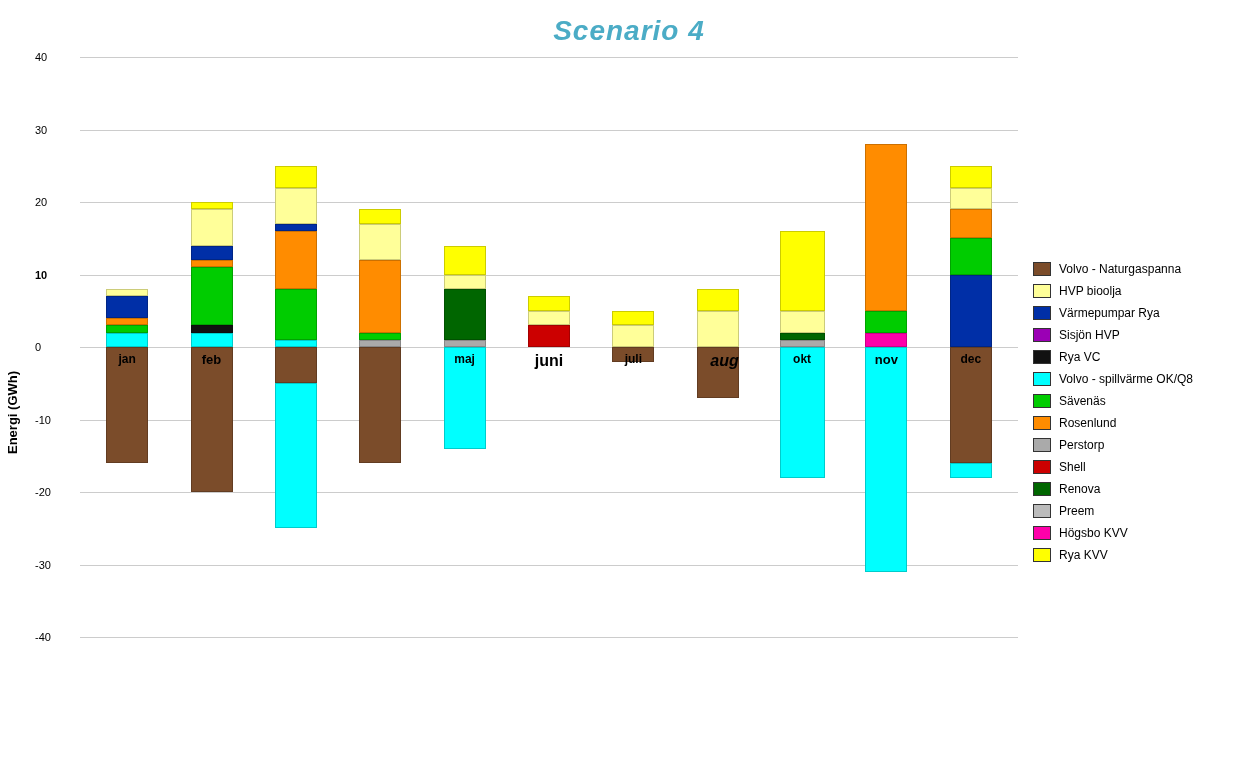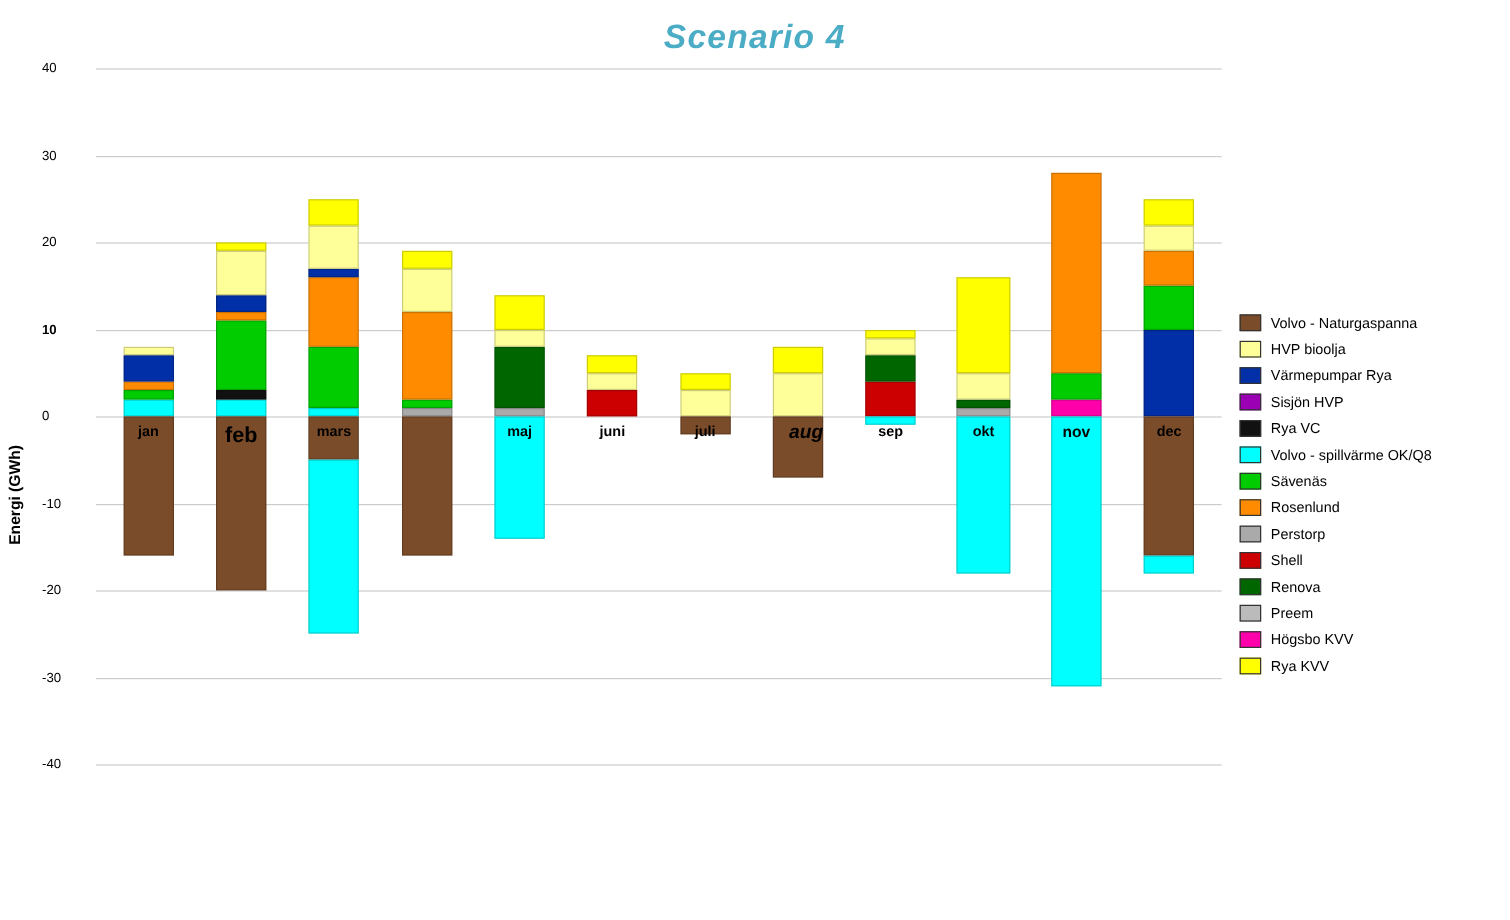--- a/index.html
+++ b/index.html
@@ -160,34 +160,33 @@
             <div class="bar-group">
               <div style="position: relative; width: 42px; height: 580px;">
                 <div class="bar-segment" style="height: 14.5px; top: 275.5px; background: rgb(0, 255, 255); border: 1px solid rgba(0, 0, 0, 0.2);"></div>
                 <div class="bar-segment" style="height: 7.25px; top: 268.25px; background: rgb(17, 17, 17); border: 1px solid rgba(0, 0, 0, 0.2);"></div>
                 <div class="bar-segment" style="height: 58px; top: 210.25px; background: rgb(0, 204, 0); border: 1px solid rgba(0, 0, 0, 0.2);"></div>
                 <div class="bar-segment" style="height: 7.25px; top: 203px; background: rgb(255, 140, 0); border: 1px solid rgba(0, 0, 0, 0.2);"></div>
                 <div class="bar-segment" style="height: 14.5px; top: 188.5px; background: rgb(0, 47, 167); border: 1px solid rgba(0, 0, 0, 0.2);"></div>
                 <div class="bar-segment" style="height: 36.25px; top: 152.25px; background: rgb(255, 255, 153); border: 1px solid rgba(0, 0, 0, 0.2);"></div>
                 <div class="bar-segment" style="height: 7.25px; top: 145px; background: rgb(255, 255, 0); border: 1px solid rgba(0, 0, 0, 0.2);"></div>
                 <div class="bar-segment" style="height: 145px; top: 290px; background: rgb(123, 76, 42); border: 1px solid rgba(0, 0, 0, 0.2);"></div>
-                <div class="bar-label" style="position: absolute; top: 295px; left: 0px; width: 100%; text-align: center; font-size: 18px; font-weight: bold;">feb</div>
+                <div class="bar-label" style="position: absolute; top: 295px; left: 0px; width: 100%; text-align: center; font-size: 13px; font-weight: bold;">feb</div>
               </div>
             </div>
             <div class="bar-group">
               <div style="position: relative; width: 42px; height: 580px;">
                 <div class="bar-segment" style="height: 7.25px; top: 282.75px; background: rgb(0, 255, 255); border: 1px solid rgba(0, 0, 0, 0.2);"></div>
                 <div class="bar-segment" style="height: 50.75px; top: 232px; background: rgb(0, 204, 0); border: 1px solid rgba(0, 0, 0, 0.2);"></div>
                 <div class="bar-segment" style="height: 58px; top: 174px; background: rgb(255, 140, 0); border: 1px solid rgba(0, 0, 0, 0.2);"></div>
                 <div class="bar-segment" style="height: 7.25px; top: 166.75px; background: rgb(0, 47, 167); border: 1px solid rgba(0, 0, 0, 0.2);"></div>
                 <div class="bar-segment" style="height: 36.25px; top: 130.5px; background: rgb(255, 255, 153); border: 1px solid rgba(0, 0, 0, 0.2);"></div>
                 <div class="bar-segment" style="height: 21.75px; top: 108.75px; background: rgb(255, 255, 0); border: 1px solid rgba(0, 0, 0, 0.2);"></div>
                 <div class="bar-segment" style="height: 36.25px; top: 290px; background: rgb(123, 76, 42); border: 1px solid rgba(0, 0, 0, 0.2);"></div>
                 <div class="bar-segment" style="height: 145px; top: 326.25px; background: rgb(0, 255, 255); border: 1px solid rgba(0, 0, 0, 0.2);"></div>
-                <div class="bar-label" style="position: absolute; top: 295px; left: 0px; width: 100%; text-align: center; font-size: 12px; font-weight: bold;">mars</div>
               </div>
             </div>
             <div class="bar-group">
               <div style="position: relative; width: 42px; height: 580px;">
                 <div class="bar-segment" style="height: 7.25px; top: 282.75px; background: rgb(170, 170, 170); border: 1px solid rgba(0, 0, 0, 0.2);"></div>
                 <div class="bar-segment" style="height: 7.25px; top: 275.5px; background: rgb(0, 204, 0); border: 1px solid rgba(0, 0, 0, 0.2);"></div>
                 <div class="bar-segment" style="height: 72.5px; top: 203px; background: rgb(255, 140, 0); border: 1px solid rgba(0, 0, 0, 0.2);"></div>
                 <div class="bar-segment" style="height: 36.25px; top: 166.75px; background: rgb(255, 255, 153); border: 1px solid rgba(0, 0, 0, 0.2);"></div>
                 <div class="bar-segment" style="height: 14.5px; top: 152.25px; background: rgb(255, 255, 0); border: 1px solid rgba(0, 0, 0, 0.2);"></div>
                 <div class="bar-segment" style="height: 116px; top: 290px; background: rgb(123, 76, 42); border: 1px solid rgba(0, 0, 0, 0.2);"></div>
@@ -201,47 +200,37 @@
                 <div class="bar-segment" style="height: 29px; top: 188.5px; background: rgb(255, 255, 0); border: 1px solid rgba(0, 0, 0, 0.2);"></div>
                 <div class="bar-segment" style="height: 101.5px; top: 290px; background: rgb(0, 255, 255); border: 1px solid rgba(0, 0, 0, 0.2);"></div>
                 <div class="bar-label" style="position: absolute; top: 295px; left: 0px; width: 100%; text-align: center; font-size: 12px; font-weight: bold;">maj</div>
               </div>
             </div>
             <div class="bar-group">
               <div style="position: relative; width: 42px; height: 580px;">
                 <div class="bar-segment" style="height: 21.75px; top: 268.25px; background: rgb(204, 0, 0); border: 1px solid rgba(0, 0, 0, 0.2);"></div>
                 <div class="bar-segment" style="height: 14.5px; top: 253.75px; background: rgb(255, 255, 153); border: 1px solid rgba(0, 0, 0, 0.2);"></div>
                 <div class="bar-segment" style="height: 14.5px; top: 239.25px; background: rgb(255, 255, 0); border: 1px solid rgba(0, 0, 0, 0.2);"></div>
-                <div class="bar-label" style="position: absolute; top: 295px; left: 0px; width: 100%; text-align: center; font-size: 12px; font-weight: bold;">juni</div>
+                <div class="bar-label" style="position: absolute; top: 295px; left: 0px; width: 100%; text-align: center; font-size: 16px; font-weight: bold;">juni</div>
               </div>
             </div>
             <div class="bar-group">
               <div style="position: relative; width: 42px; height: 580px;">
                 <div class="bar-segment" style="height: 21.75px; top: 268.25px; background: rgb(255, 255, 153); border: 1px solid rgba(0, 0, 0, 0.2);"></div>
                 <div class="bar-segment" style="height: 14.5px; top: 253.75px; background: rgb(255, 255, 0); border: 1px solid rgba(0, 0, 0, 0.2);"></div>
                 <div class="bar-segment" style="height: 14.5px; top: 290px; background: rgb(123, 76, 42); border: 1px solid rgba(0, 0, 0, 0.2);"></div>
                 <div class="bar-label" style="position: absolute; top: 295px; left: 0px; width: 100%; text-align: center; font-size: 12px; font-weight: bold;">juli</div>
               </div>
             </div>
             <div class="bar-group">
               <div style="position: relative; width: 42px; height: 580px;">
                 <div class="bar-segment" style="height: 36.25px; top: 253.75px; background: rgb(255, 255, 153); border: 1px solid rgba(0, 0, 0, 0.2);"></div>
                 <div class="bar-segment" style="height: 21.75px; top: 232px; background: rgb(255, 255, 0); border: 1px solid rgba(0, 0, 0, 0.2);"></div>
                 <div class="bar-segment" style="height: 50.75px; top: 290px; background: rgb(123, 76, 42); border: 1px solid rgba(0, 0, 0, 0.2);"></div>
                 <div class="bar-label" style="position: absolute; top: 295px; left: 0px; width: 100%; text-align: right; font-size: 16px; font-weight: bold; font-style: italic;">aug</div>
-              </div>
-            </div>
-            <div class="bar-group">
-              <div style="position: relative; width: 42px; height: 580px;">
-                <div class="bar-segment" style="height: 29px; top: 261px; background: rgb(204, 0, 0); border: 1px solid rgba(0, 0, 0, 0.2);"></div>
-                <div class="bar-segment" style="height: 21.75px; top: 239.25px; background: rgb(0, 102, 0); border: 1px solid rgba(0, 0, 0, 0.2);"></div>
-                <div class="bar-segment" style="height: 14.5px; top: 224.75px; background: rgb(255, 255, 153); border: 1px solid rgba(0, 0, 0, 0.2);"></div>
-                <div class="bar-segment" style="height: 7.25px; top: 217.5px; background: rgb(255, 255, 0); border: 1px solid rgba(0, 0, 0, 0.2);"></div>
-                <div class="bar-segment" style="height: 7.25px; top: 290px; background: rgb(0, 255, 255); border: 1px solid rgba(0, 0, 0, 0.2);"></div>
-                <div class="bar-label" style="position: absolute; top: 295px; left: 0px; width: 100%; text-align: center; font-size: 12px; font-weight: bold;">sep</div>
               </div>
             </div>
             <div class="bar-group">
               <div style="position: relative; width: 45px; height: 580px;">
                 <div class="bar-segment" style="height: 7.25px; top: 282.75px; background: rgb(170, 170, 170); border: 1px solid rgba(0, 0, 0, 0.2);"></div>
                 <div class="bar-segment" style="height: 7.25px; top: 275.5px; background: rgb(0, 102, 0); border: 1px solid rgba(0, 0, 0, 0.2);"></div>
                 <div class="bar-segment" style="height: 21.75px; top: 253.75px; background: rgb(255, 255, 153); border: 1px solid rgba(0, 0, 0, 0.2);"></div>
                 <div class="bar-segment" style="height: 79.75px; top: 174px; background: rgb(255, 255, 0); border: 1px solid rgba(0, 0, 0, 0.2);"></div>
                 <div class="bar-segment" style="height: 130.5px; top: 290px; background: rgb(0, 255, 255); border: 1px solid rgba(0, 0, 0, 0.2);"></div>
                 <div class="bar-label" style="position: absolute; top: 295px; left: 0px; width: 100%; text-align: center; font-size: 12px; font-weight: bold;">okt</div>

